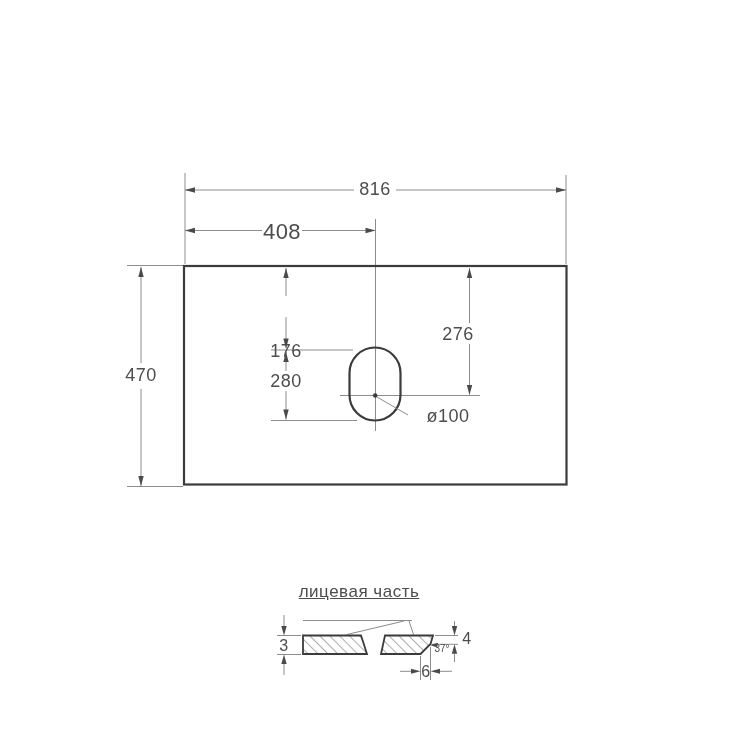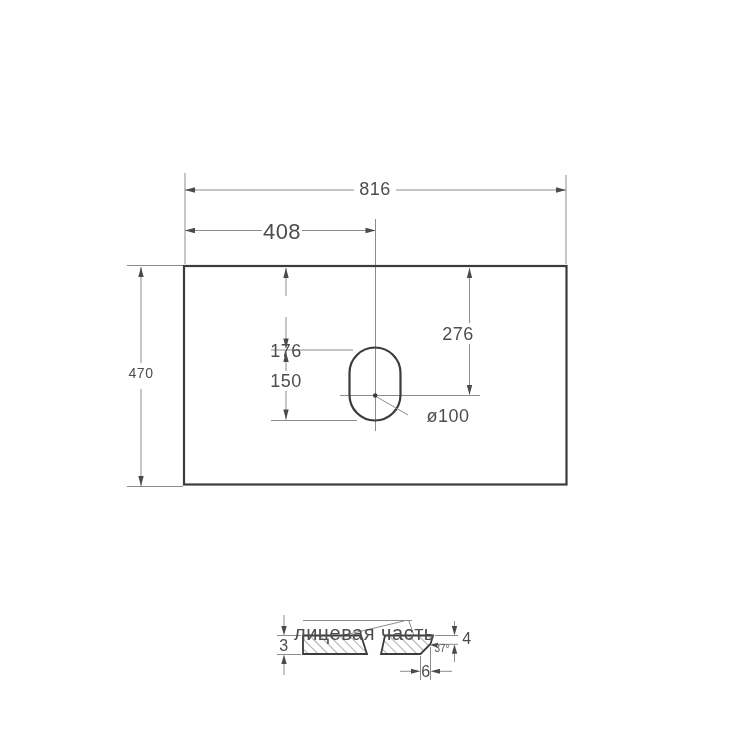--- a/index.html
+++ b/index.html
@@ -103,25 +103,25 @@
       <line class="thin" x1="430.5" y1="647" x2="430.5" y2="680"></line>
       <line class="thin" x1="400" y1="671.3" x2="412" y2="671.3"></line>
       <line class="thin" x1="439" y1="671.3" x2="452" y2="671.3"></line>
       <polygon class="arr" points="420.5,671.3 411,668.8 411,673.8"></polygon>
       <polygon class="arr" points="430.5,671.3 440,668.8 440,673.8"></polygon>
     </g>
   </svg>
 
   <div class="lbl" style="left:345px;top:180px;width:60px;font-size:18px;">816</div>
   <div class="lbl" style="left:252px;top:221px;width:60px;font-size:22px;">408</div>
-  <div class="lbl" style="left:111px;top:366px;width:60px;font-size:14px;">470</div>
+  <div class="lbl" style="left:111px;top:366px;width:60px;font-size:18px;">470</div>
   <div class="lbl" style="left:256px;top:298px;width:60px;font-size:18px;margin-top:44px;">176</div>
-  <div class="lbl" style="left:256px;top:372px;width:60px;font-size:18px;">150</div>
+  <div class="lbl" style="left:256px;top:372px;width:60px;font-size:18px;">280</div>
   <div class="lbl" style="left:428px;top:325px;width:60px;font-size:18px;">276</div>
   <div class="lbl" style="left:418px;top:407px;width:60px;font-size:18px;">ø100</div>
 
-  <div class="lbl" style="left:294px;top:623px;width:130px;font-size:20px;">лицевая часть</div>
+  <div class="lbl" style="left:294px;top:583px;width:130px;font-size:17px;text-decoration:underline;">лицевая часть</div>
   <div class="lbl" style="left:254px;top:638px;width:60px;font-size:16px;">3</div>
   <div class="lbl" style="left:452px;top:631px;width:30px;font-size:16px;">4</div>
   <div class="lbl" style="left:427px;top:644px;width:30px;font-size:10px;letter-spacing:0;">37°</div>
   <div class="lbl" style="left:411px;top:664px;width:30px;font-size:16px;">6</div>
 
 </div>
 
 </body></html>

